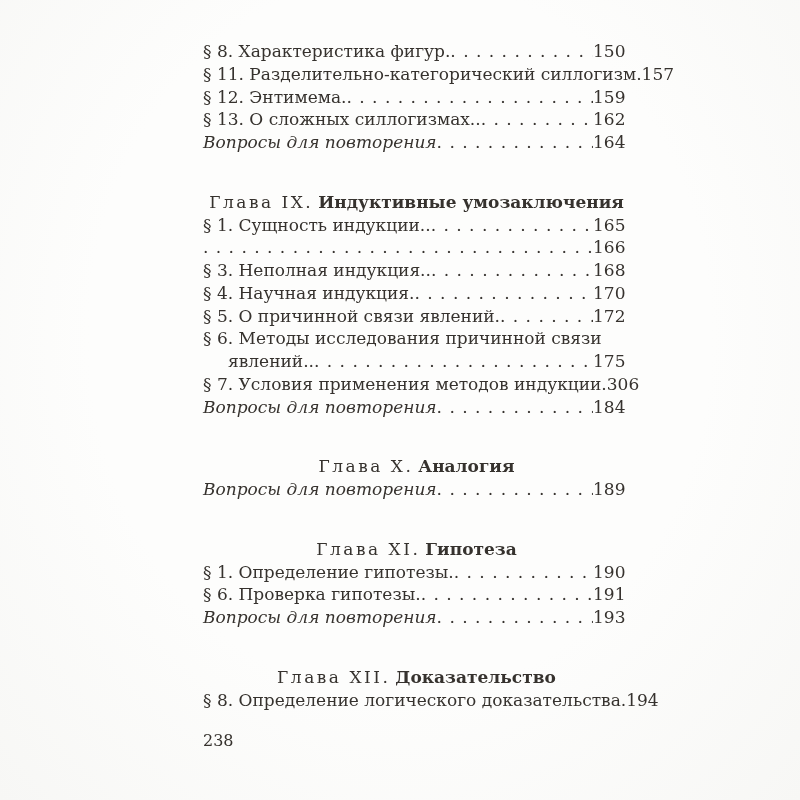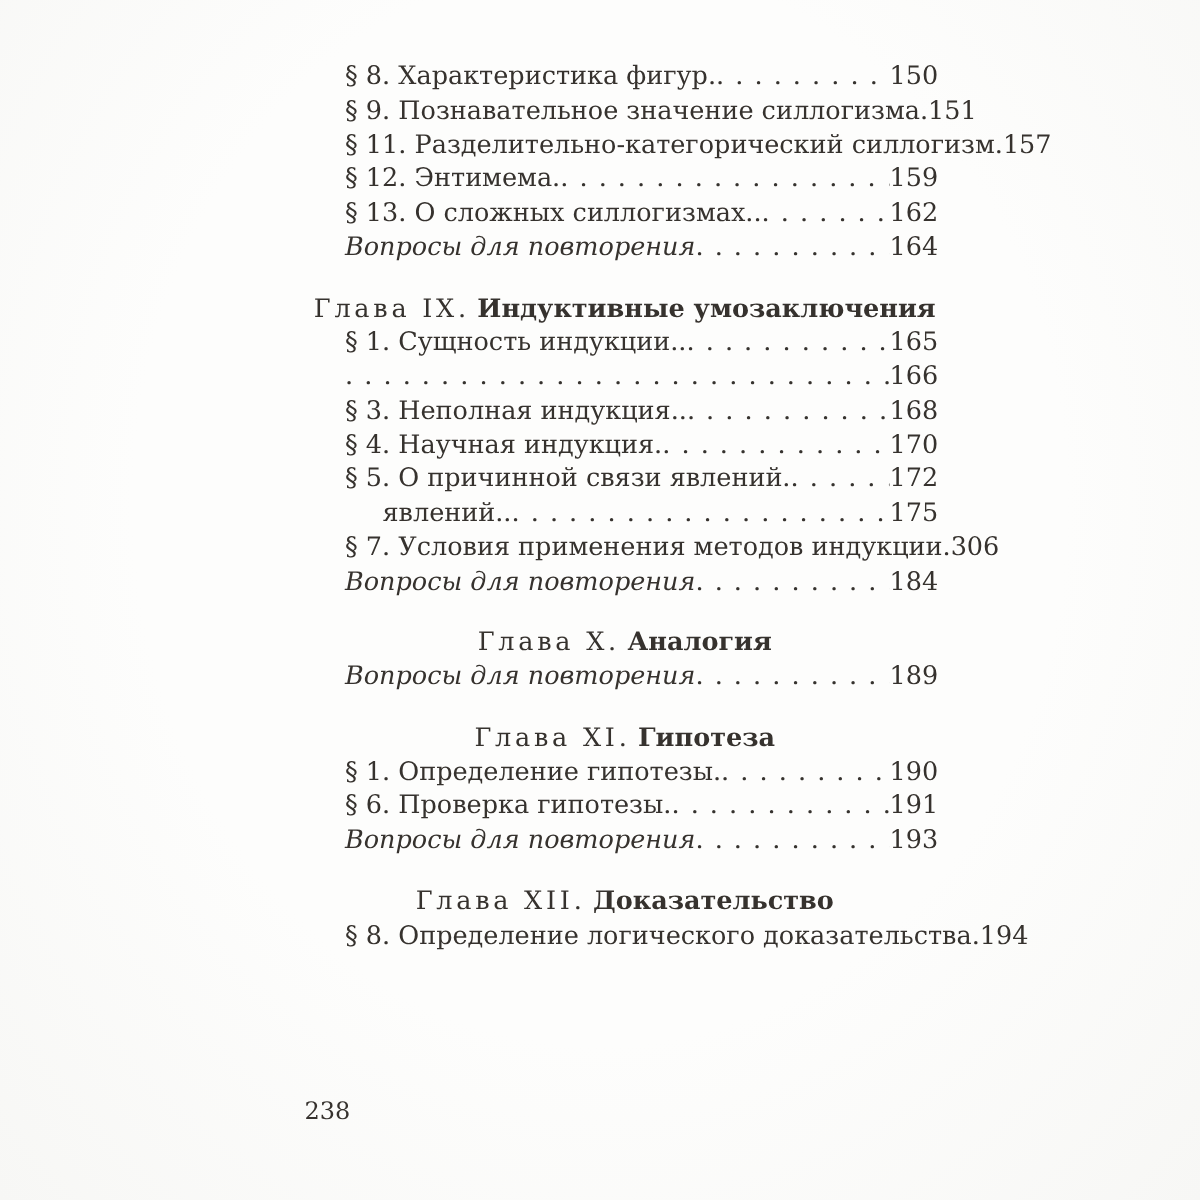--- a/index.html
+++ b/index.html
@@ -25,42 +25,41 @@
     top: 40px;
     width: 427px;
   }
   .toc-line {
     display: flex;
     align-items: baseline;
     height: 22.75px;
     line-height: 22.75px;
     font-size: 17px;
     white-space: nowrap;
-    margin-left: 27px;
   }
   .label { flex: 0 0 auto; }
   .italic .label { font-style: italic; }
   .wrap-indent { padding-left: 25px; }
   .dots {
     flex: 1 1 auto;
     min-width: 0;
     overflow: hidden;
     white-space: nowrap;
     word-spacing: 2px;
   }
   .dots::after {
     content: " . . . . . . . . . . . . . . . . . . . . . . . . . . . . . . . . . . . . . . . . . . . . . . . . . . . . . . . . . . . .";
   }
   .pageno {
     flex: 0 0 auto;
     width: 37px;
     text-align: left;
   }
   .chapter {
-    margin-top: 18px;
+    margin-top: 37px;
     height: 22.75px;
     line-height: 22.75px;
     font-size: 17px;
     text-align: center;
     white-space: nowrap;
   }
   .chapter .prefix { letter-spacing: 2.5px; margin-right: 5px; }
   .chapter .title { font-weight: bold; }
   .footer-num {
     position: absolute;
@@ -72,25 +71,20 @@
 </style>
 </head>
 <body>
 
 <div class="sheet">
   <div class="content" id="toc">
       <div class="toc-line">
     <span class="label">§ 8. Характеристика фигур.</span>
     <span class="dots"></span>
     <span class="pageno">150</span>
-  </div>
-      <div class="toc-line">
-    <span class="label">§ 9. Познавательное значение силлогизма.</span>
-    <span class="dots"></span>
-    <span class="pageno">151</span>
   </div>
       <div class="toc-line">
     <span class="label">§ 11. Разделительно-категорический силлогизм.</span>
     <span class="dots"></span>
     <span class="pageno">157</span>
   </div>
       <div class="toc-line">
     <span class="label">§ 12. Энтимема.</span>
     <span class="dots"></span>
     <span class="pageno">159</span>
@@ -126,20 +120,23 @@
     <span class="label">§ 4. Научная индукция.</span>
     <span class="dots"></span>
     <span class="pageno">170</span>
   </div>
       <div class="toc-line">
     <span class="label">§ 5. О причинной связи явлений.</span>
     <span class="dots"></span>
     <span class="pageno">172</span>
   </div>
       <div>
+    <div class="toc-line">
+      <span class="label">§ 6. Методы исследования причинной связи</span>
+    </div>
     <div class="toc-line">
       <span class="label wrap-indent">явлений..</span>
       <span class="dots"></span>
       <span class="pageno">175</span>
     </div>
   </div>
       <div class="toc-line">
     <span class="label">§ 7. Условия применения методов индукции.</span>
     <span class="dots"></span>
     <span class="pageno">306</span>

